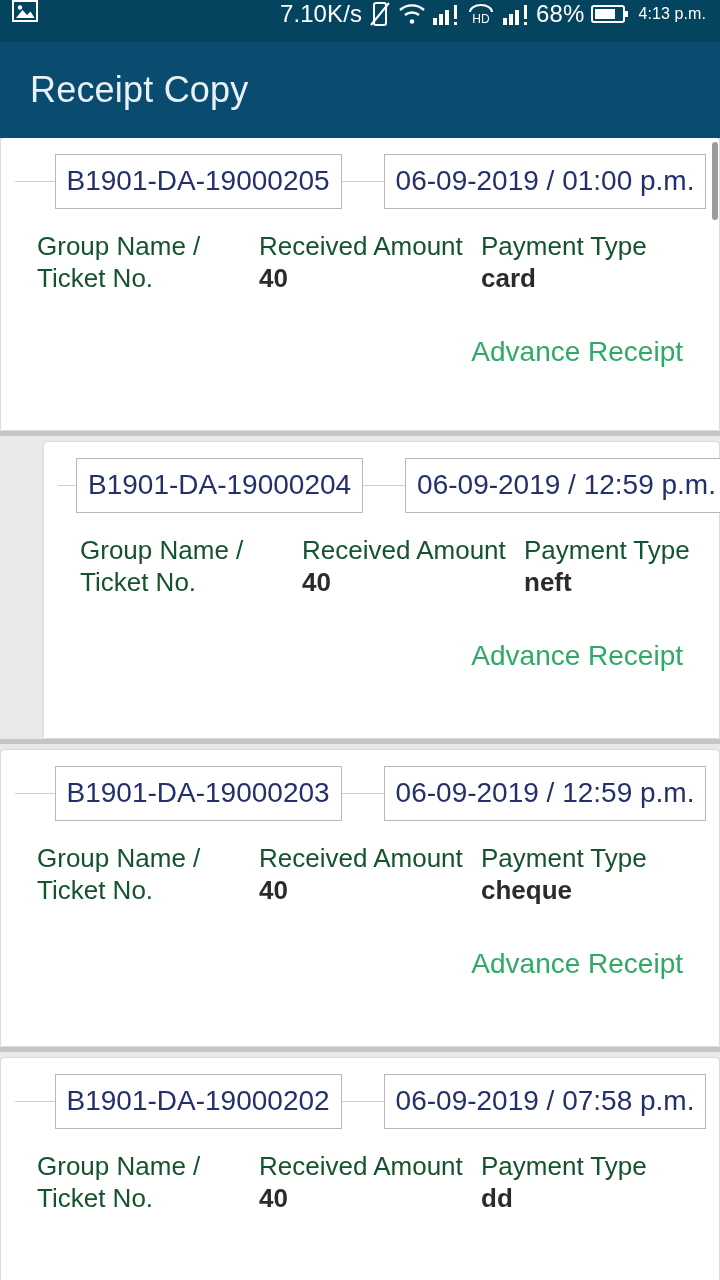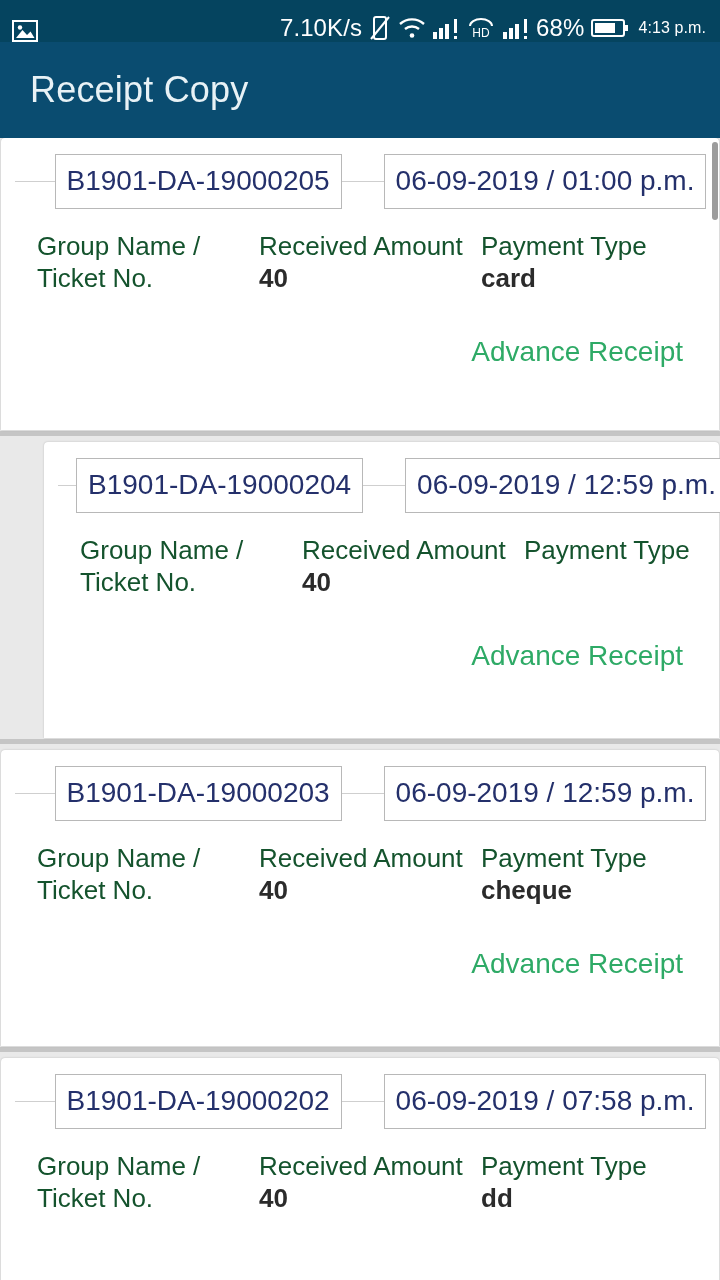--- a/index.html
+++ b/index.html
@@ -7,22 +7,22 @@
     width:720px; height:1280px;
     background:#ffffff;
     font-family:"Liberation Sans", sans-serif;
     overflow:hidden;
   }
 
   
   .statusbar{
     height:42px; width:100%;
     background:#05445f;
-    display:flex; align-items:flex-end;
-    padding:12px 14px 0 12px;
+    display:flex; align-items:flex-start;
+    padding:0 14px 0 12px;
     color:#ffffff;
     gap:39px;
   }
   .sb-left{ display:flex; align-items:center; gap:8px; }
   .sb-right{
     margin-left:auto;
     display:flex; align-items:center; gap:7px;
     font-size:24px; letter-spacing:0.1px;
     font-family:"Liberation Sans", sans-serif;
   }
@@ -267,20 +267,21 @@
         <div class="f-label">Group Name /
 Ticket No.</div>
         <div class="f-value"></div>
       </div>
       <div class="field amount">
         <div class="f-label">Received Amount</div>
         <div class="f-value">40</div>
       </div>
       <div class="field ptype">
         <div class="f-label">Payment Type</div>
+        <div class="f-value">neft</div>
       </div>
     </div>
     <div class="action-row">
       <span class="action-link">Advance Receipt</span>
     </div>
   </div>
   <div class="card-sep"></div>
 
   <div class="card" style="height:296px;">
     <div class="chip-row">

